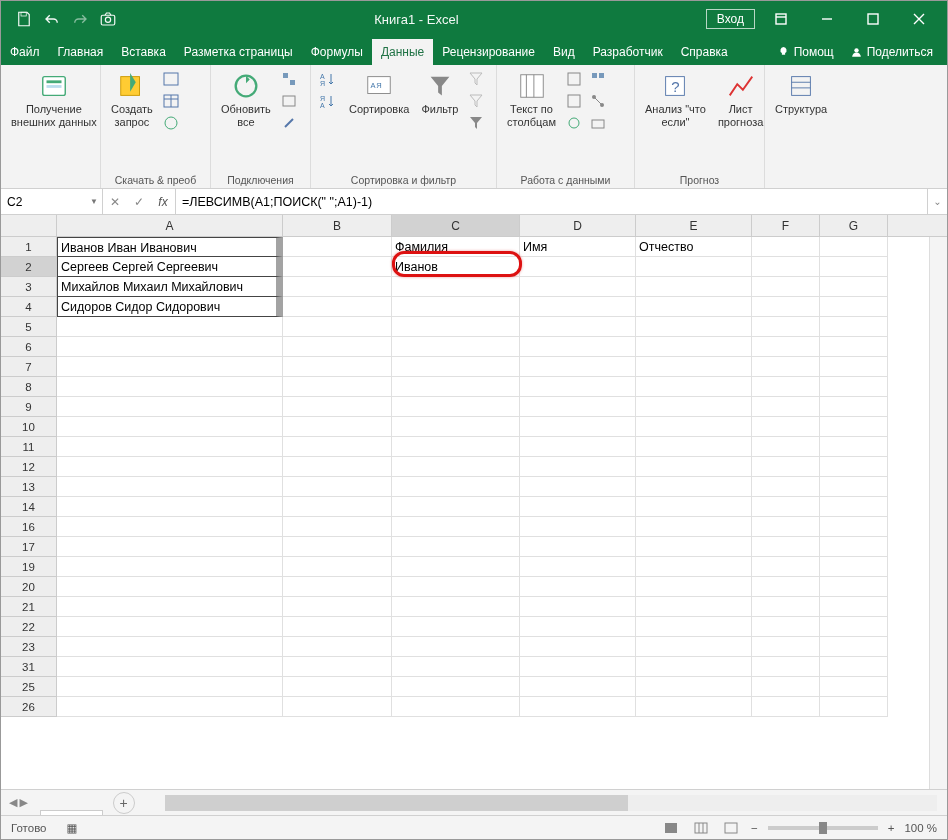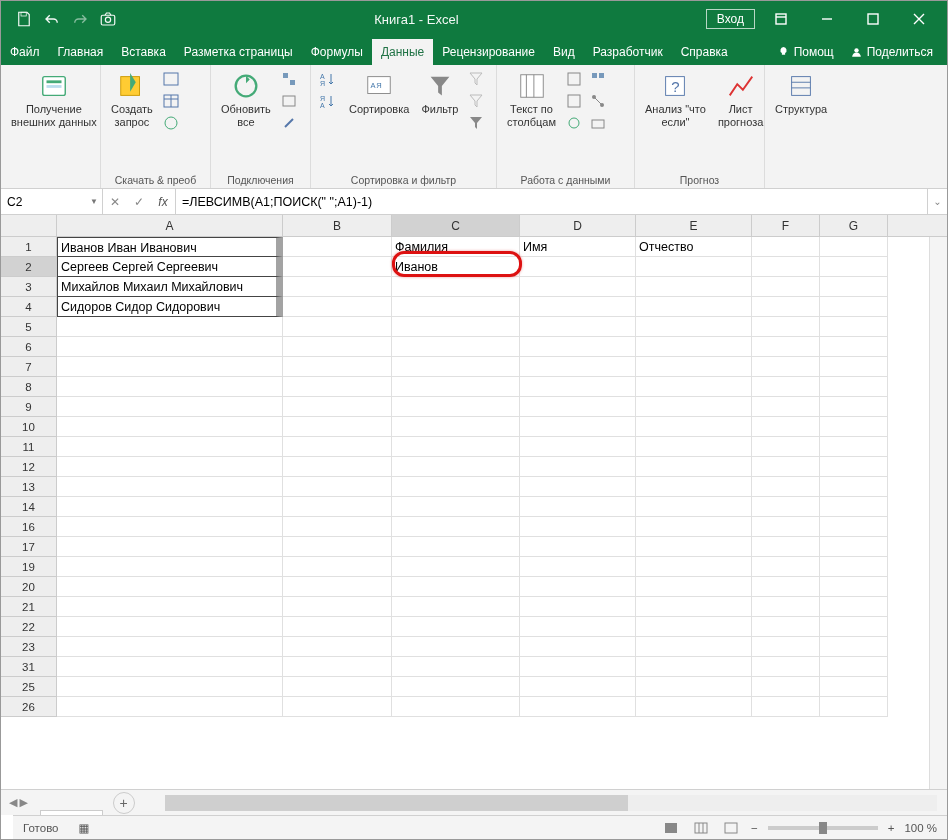--- a/index.html
+++ b/index.html
@@ -56,21 +56,21 @@
 .vscroll { position: absolute; right: 0; top: 22px; bottom: 0; width: 18px; background: #f4f4f4; border-left: 1px solid #ddd; }
 
 .sheets { position: absolute; bottom: 24px; left: 0; right: 0; height: 26px; background: #f4f4f4; border-top: 1px solid #d0d0d0; display: flex; align-items: center; font-size: 12px; }
 .sheet-nav { display: flex; gap: 2px; padding: 0 8px; color: #888; }
 .sheet-nav span { cursor: pointer; font-size: 11px; }
 .sheet-tab { background: #fff; border: 1px solid #ccc; border-bottom: none; padding: 3px 14px; margin-left: 4px; position: relative; top: 18px; }
 .sheet-add { width: 22px; height: 22px; border: 1px solid #ccc; border-radius: 50%; display: flex; align-items: center; justify-content: center; margin-left: 10px; color: #666; cursor: pointer; font-size: 14px; }
 .hscroll { flex: 1; margin: 0 10px 0 30px; height: 16px; background: #eee; position: relative; }
 .hscroll .thumb { position: absolute; left: 0; top: 0; bottom: 0; width: 60%; background: #cfcfcf; }
 
-.status { position: absolute; bottom: 0; left: 12px; right: 0; height: 24px; background: #f4f4f4; border-top: 1px solid #d0d0d0; display: flex; align-items: center; font-size: 11.5px; color: #555; padding: 0 10px; }
+.status { position: absolute; bottom: 0; left: 0; right: 0; height: 24px; background: #f4f4f4; border-top: 1px solid #d0d0d0; display: flex; align-items: center; font-size: 11.5px; color: #555; padding: 0 10px; }
 .status .right { margin-left: auto; display: flex; align-items: center; gap: 10px; }
 .zoom-slider { width: 110px; height: 4px; background: #ccc; position: relative; }
 .zoom-slider .thumb { position: absolute; left: 50%; top: -4px; width: 8px; height: 12px; background: #888; transform: translateX(-50%); }
 .viewbtn { width: 20px; height: 16px; display: flex; align-items: center; justify-content: center; }
 .viewbtn svg { width: 14px; height: 12px; }
 
 .colA { width: 226px; } .colB { width: 109px; } .colC { width: 128px; } .colD { width: 116px; } .colE { width: 116px; } .colF { width: 68px; } .colG { width: 68px; }
 </style>
 </head>
 <body>

